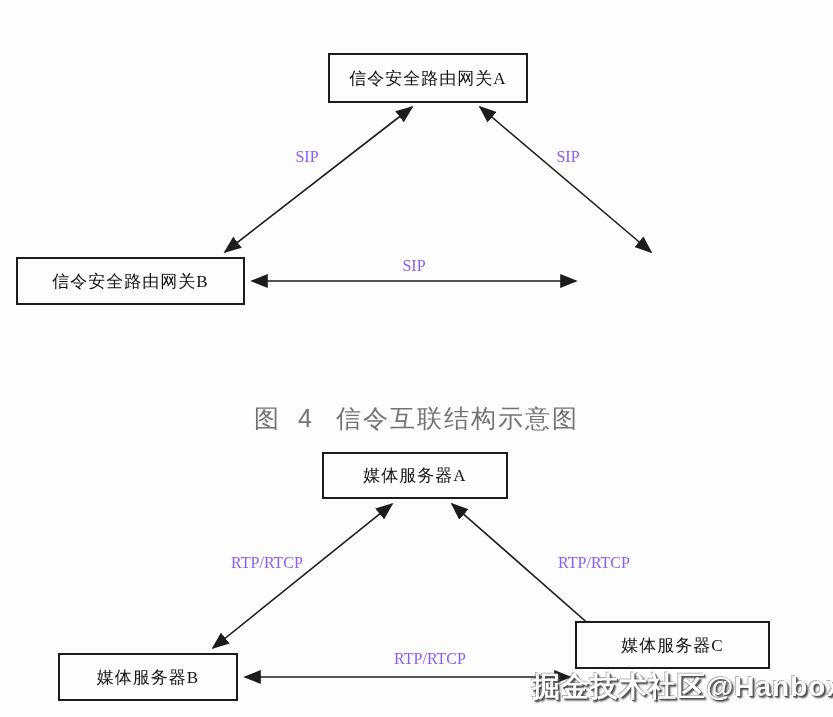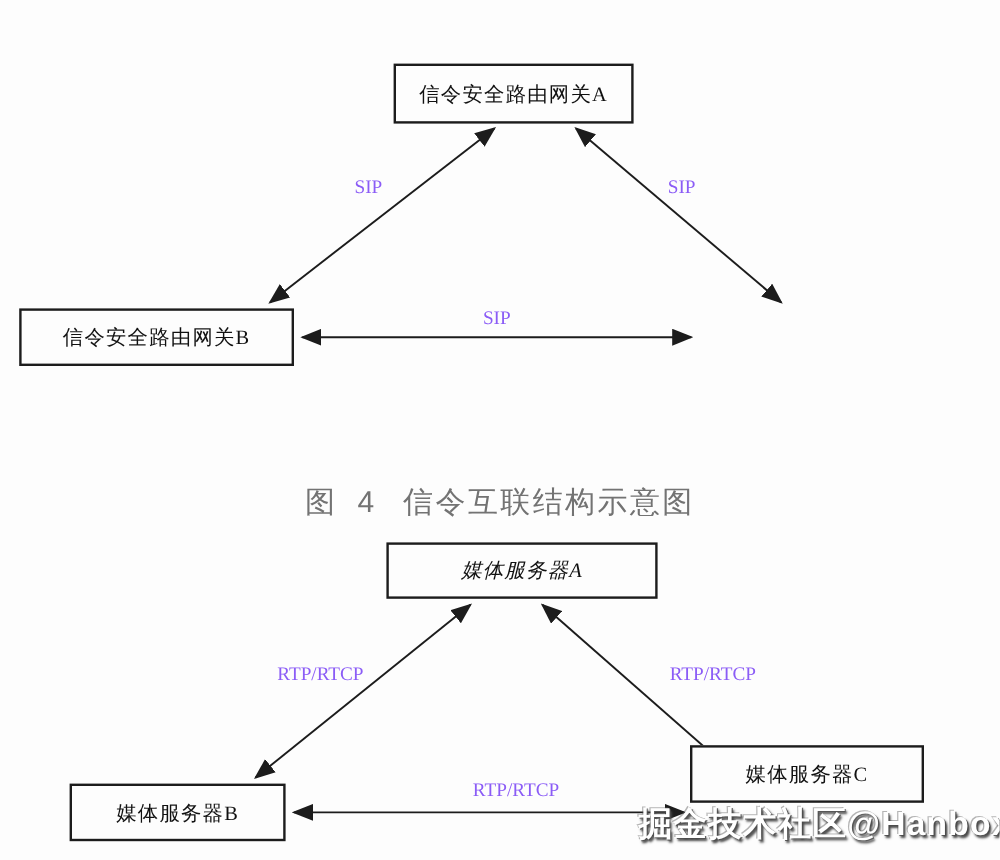--- a/index.html
+++ b/index.html
@@ -25,21 +25,21 @@
     background:#fdfdfd;
     display:flex;align-items:center;justify-content:center;
     font-size:17px;
     letter-spacing:1px;
     color:#111;
     white-space:nowrap;
   }
   .node-a1{left:328px;top:53px;width:200px;height:50px;}
   .node-b1{left:16px;top:257px;width:229px;height:48px;}
   .node-c1{left:580px;top:257px;width:228px;height:49px;}
-  .node-a2{left:322px;top:452px;width:226px;height:47px;font-style:italic;}
+  .node-a2{left:322px;top:452px;width:186px;height:47px;}
   .node-b2{left:58px;top:653px;width:180px;height:48px;}
   .node-c2{left:575px;top:621px;width:195px;height:48px;}
   .edge-label{
     position:absolute;
     transform:translate(-50%,-50%);
     font-size:16px;
     color:#8b5cf6;
     background:transparent;
     white-space:nowrap;
   }

